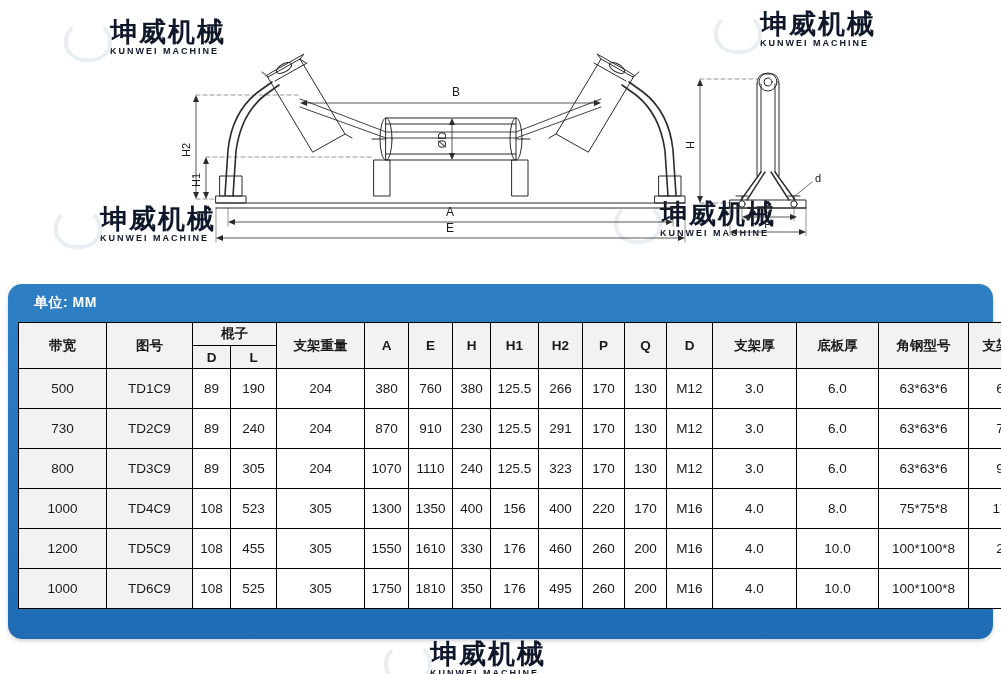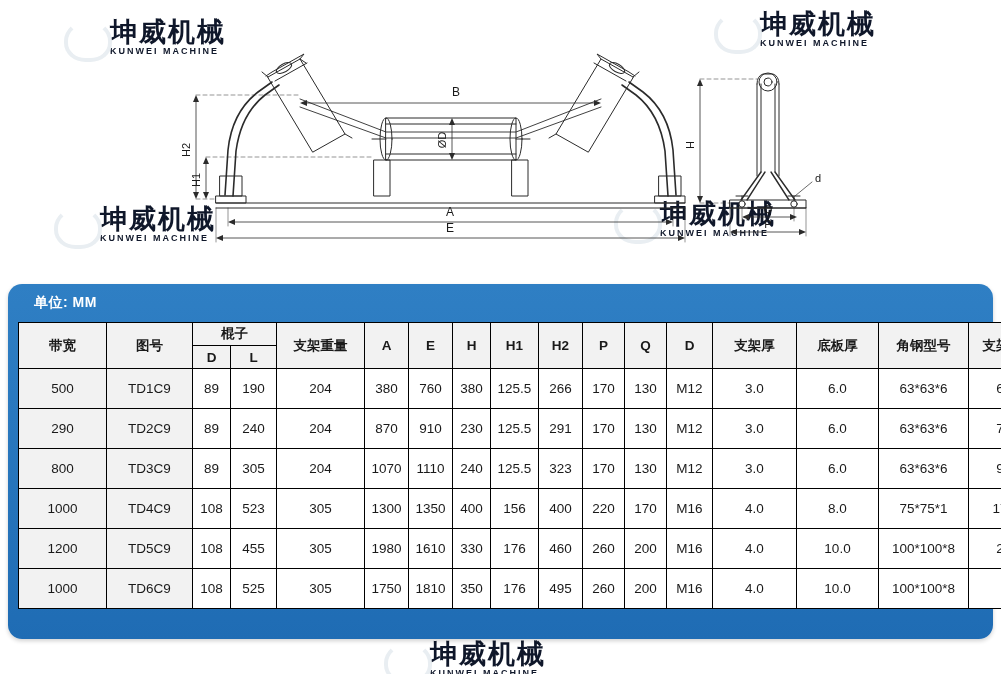--- a/index.html
+++ b/index.html
@@ -379,21 +379,21 @@
           <td>170</td>
           <td>130</td>
           <td>M12</td>
           <td>3.0</td>
           <td>6.0</td>
           <td>63*63*6</td>
           <td>6.73</td>
         </tr>
 
         <tr>
-          <td>290</td>
+          <td>730</td>
           <td>TD2C9</td>
           <td>89</td>
           <td>240</td>
           <td>204</td>
           <td>870</td>
           <td>910</td>
           <td class="cell-hl">230</td>
           <td class="cell-hl">125.5</td>
           <td>291</td>
           <td>170</td>
@@ -434,31 +434,31 @@
           <td>1300</td>
           <td>1350</td>
           <td>400</td>
           <td>156</td>
           <td>400</td>
           <td>220</td>
           <td>170</td>
           <td>M16</td>
           <td>4.0</td>
           <td>8.0</td>
-          <td>75*75*1</td>
+          <td>75*75*8</td>
           <td>17.84</td>
         </tr>
 
         <tr>
           <td>1200</td>
           <td>TD5C9</td>
           <td>108</td>
           <td>455</td>
           <td>305</td>
-          <td>1980</td>
+          <td>1550</td>
           <td>1610</td>
           <td>330</td>
           <td>176</td>
           <td>460</td>
           <td>260</td>
           <td>200</td>
           <td>M16</td>
           <td>4.0</td>
           <td>10.0</td>
           <td>100*100*8</td>

